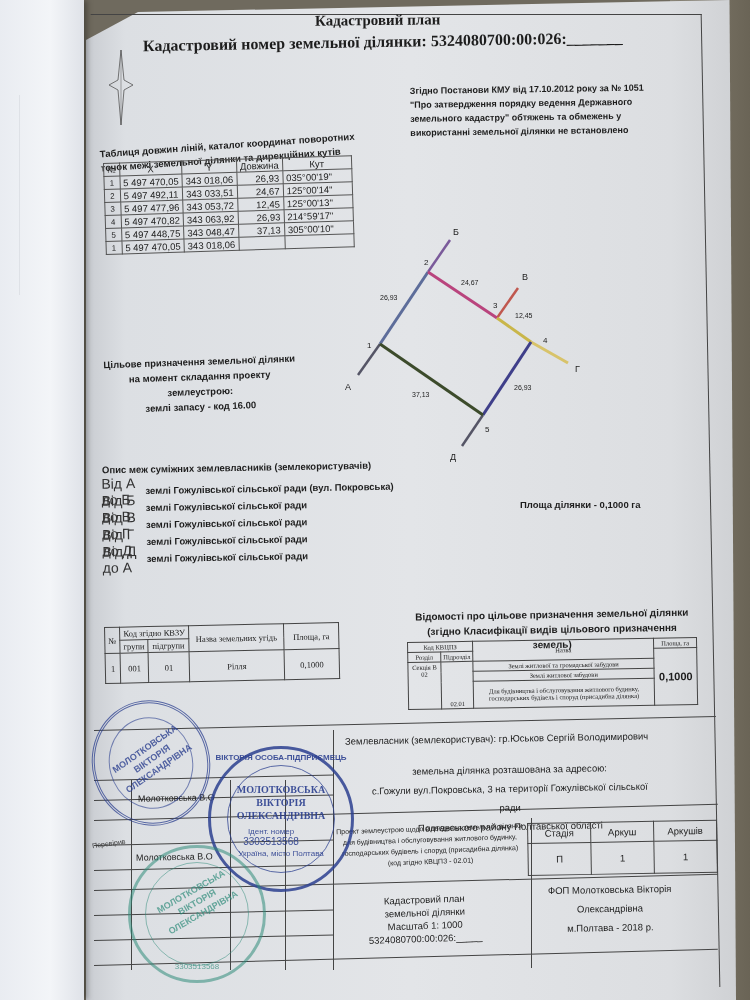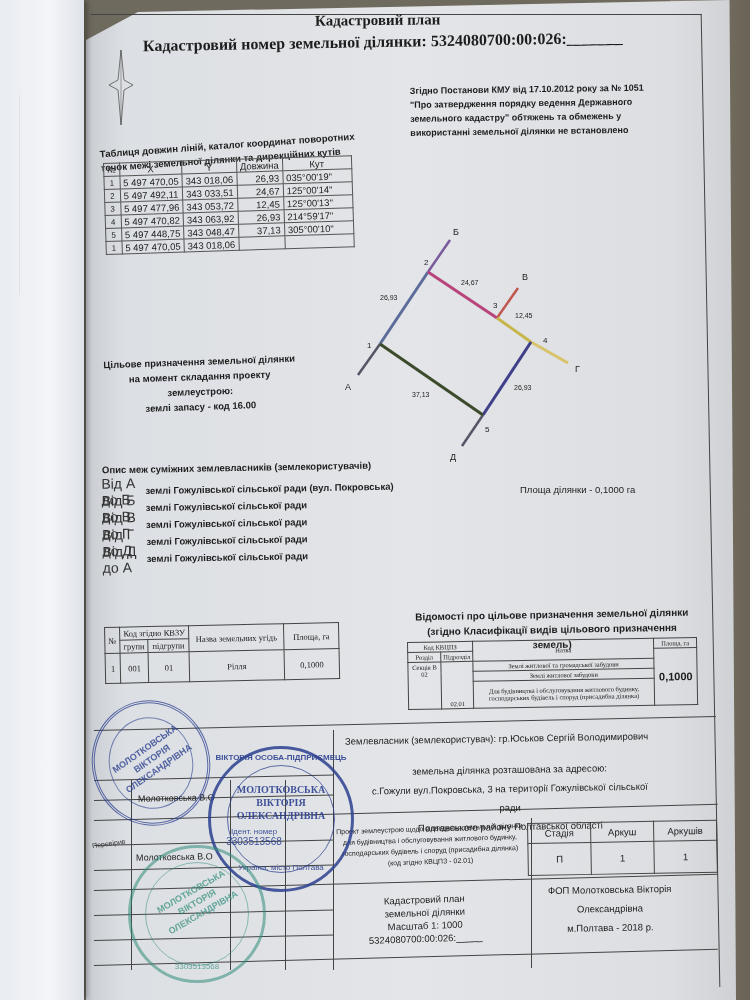--- a/index.html
+++ b/index.html
@@ -45,21 +45,21 @@
     table.coords td, table.coords th { border:1px solid #555; padding:0 3px; height:12px; font-weight:normal; white-space:nowrap;}
     table.coords td.n { width:8px; text-align:center; font-size:8px;}
     table.coords td.r { text-align:right;}
     .purpose { left:100px; top:354px; font-size:9.5px; font-weight:bold; line-height:15px; text-align:center; width:200px; transform:rotate(-2deg);}
     .plot { left:340px; top:220px; width:260px; height:250px; }
     .neighbors-title { left:102px; top:462px; font-size:9.5px; font-weight:bold; transform:rotate(-1deg); }
     .neighbors { left:102px; top:480px; font-size:9.5px; transform:rotate(-1deg); width:320px;}
     .neighbors .row { display:flex; height:17px; align-items:center;}
     .neighbors .from { width:44px; font-size:14px; color:#333; }
     .neighbors .desc { font-weight:bold; }
-    .area { left:520px; top:484px; font-size:9.5px; font-weight:normal; }
+    .area { left:520px; top:499px; font-size:9.5px; font-weight:bold; }
     .kvzu-title { left:120px; top:593px; font-size:9.5px; font-weight:bold; text-align:center; line-height:15px; width:180px; }
     table.kvzu { position:absolute; left:104px; top:627px; border-collapse:collapse; font-family:"Liberation Serif", serif; font-size:8.5px; transform:rotate(-1.2deg); transform-origin:left top;}
     table.kvzu td { border:1px solid #444; text-align:center; padding:1px 3px; }
     .tp-title { left:412px; top:607px; font-size:10px; font-weight:bold; text-align:center; width:280px; line-height:15px; transform:rotate(-1deg);}
     table.tp { position:absolute; left:407px; top:642px; border-collapse:collapse; font-family:"Liberation Serif", serif; font-size:6.5px; transform:rotate(-1deg); transform-origin:left top;}
     table.tp td { border:1px solid #444; text-align:center; padding:1px 2px; }
     table.tp td.big { font-family:"Liberation Sans", sans-serif; font-weight:bold; font-size:11px; width:38px;}
     .owner { left:345px; top:733px; font-size:9.5px; transform:rotate(-1deg); white-space:nowrap;}
     .addr { left:360px; top:760px; font-size:9.5px; text-align:center; width:300px; line-height:19px; transform:rotate(-1deg);}
     .stamp-person { left:138px; top:793px; font-size:9px; transform:rotate(-1deg); }
@@ -348,25 +348,25 @@
   </div>
 
   <div class="stamp" style="left:208px;top:746px;width:140px;height:140px;border:3px solid rgba(43,63,143,0.85);">
     <div style="position:absolute;left:16px;top:16px;right:16px;bottom:16px;border-radius:50%;border:1.5px solid rgba(43,63,143,0.75);"></div>
     <div style="position:absolute;left:0;top:4px;width:140px;text-align:center;font-size:8px;font-weight:bold;color:rgba(43,63,143,0.9);">ВІКТОРІЯ ОСОБА-ПІДПРИЄМЕЦЬ</div>
     <div style="position:absolute;left:20px;top:34px;width:100px;text-align:center;font-family:'Liberation Serif',serif;font-size:10px;font-weight:bold;color:rgba(43,63,143,0.9);line-height:13px;">
       <div>МОЛОТКОВСЬКА</div>
       <div>ВІКТОРІЯ</div>
       <div>ОЛЕКСАНДРІВНА</div>
     </div>
-    <div style="position:absolute;left:3px;top:78px;width:80px;text-align:center;font-size:8px;color:rgba(43,63,143,0.9);line-height:10px;">
+    <div style="position:absolute;left:20px;top:78px;width:80px;text-align:center;font-size:8px;color:rgba(43,63,143,0.9);line-height:10px;">
       <div>Ідент. номер</div>
       <div style="font-size:10px">3303513568</div>
     </div>
-    <div style="position:absolute;left:0;top:114px;width:140px;text-align:center;font-size:8px;color:rgba(43,63,143,0.9);">Україна, місто Полтава</div>
+    <div style="position:absolute;left:0;top:100px;width:140px;text-align:center;font-size:8px;color:rgba(43,63,143,0.9);">Україна, місто Полтава</div>
   </div>
 
   <div class="stamp" style="left:128px;top:845px;width:132px;height:132px;border:3px solid rgba(47,140,122,0.55);">
     <div style="position:absolute;left:14px;top:14px;right:14px;bottom:14px;border-radius:50%;border:1.5px solid rgba(47,140,122,0.5);"></div>
     <div style="position:absolute;left:18px;top:36px;width:96px;text-align:center;font-size:9px;font-weight:bold;color:rgba(47,140,122,0.7);line-height:12px;transform:rotate(-30deg);">
       <div>МОЛОТКОВСЬКА</div>
       <div>ВІКТОРІЯ</div>
       <div>ОЛЕКСАНДРІВНА</div>
     </div>
     <div style="position:absolute;left:0;top:114px;width:132px;text-align:center;font-size:8px;color:rgba(47,140,122,0.7);">3303513568</div>

